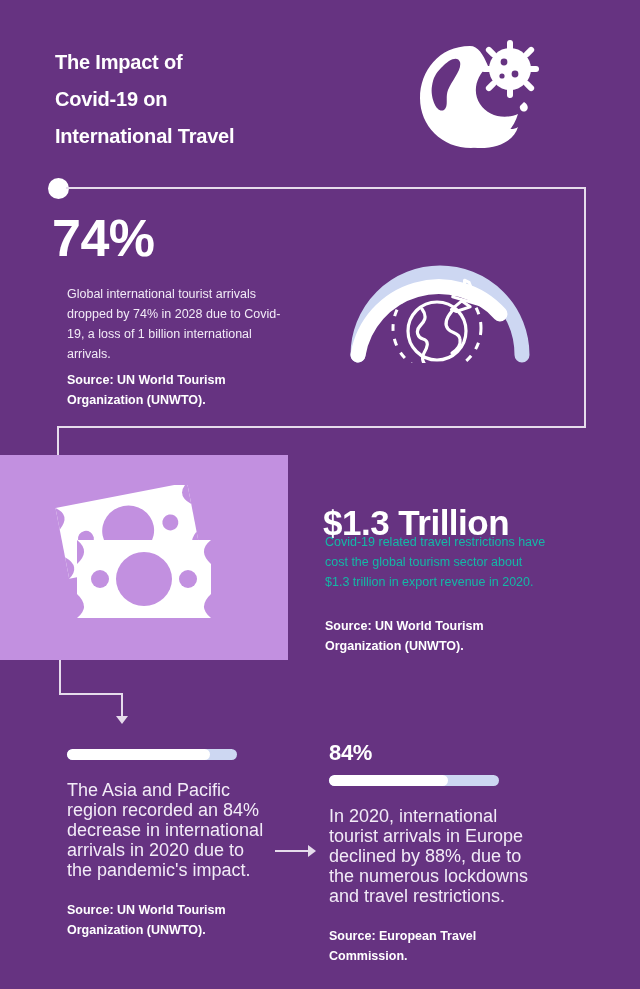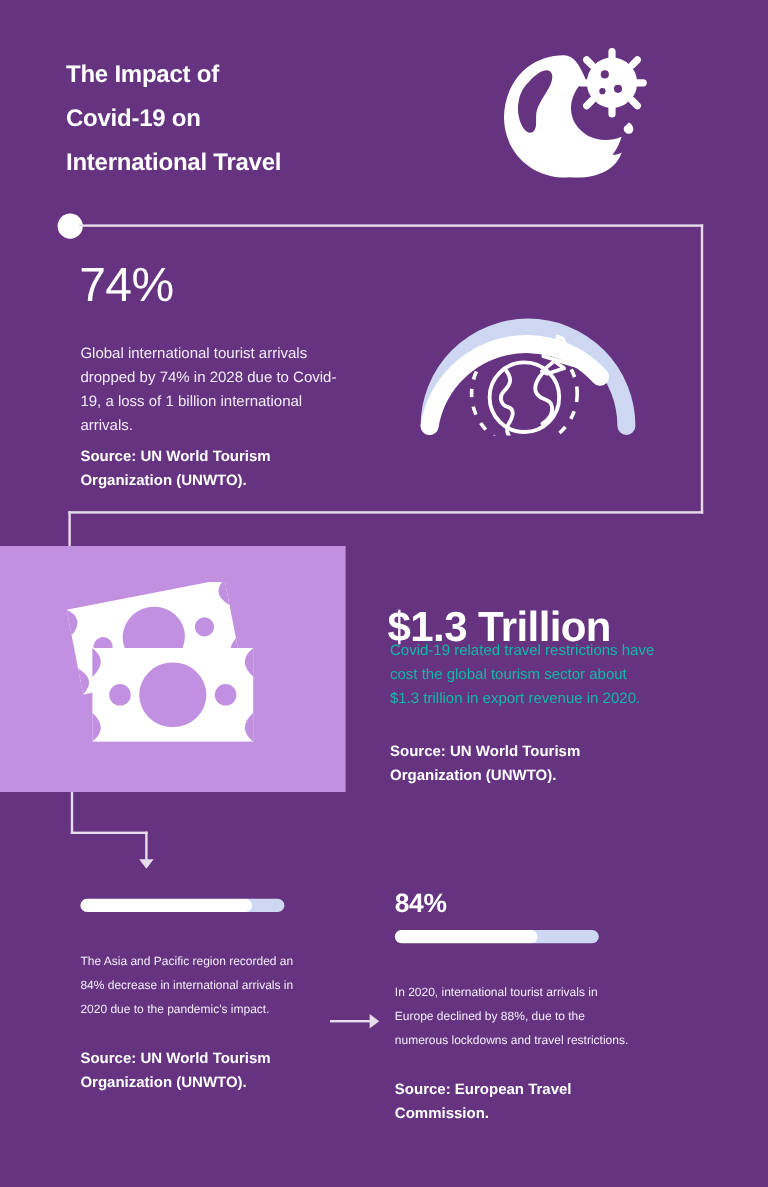--- a/index.html
+++ b/index.html
@@ -82,24 +82,24 @@
     left: 57px;
     top: 426px;
     width: 2px;
     height: 32px;
     background: #e6dcec;
   }
 
   
   .s1-figure {
     position: absolute;
-    left: 66px;
+    left: 52px;
     top: 215px;
-    font-size: 40px;
-    font-weight: normal;
+    font-size: 52px;
+    font-weight: bold;
     letter-spacing: -0.5px;
     line-height: 46px;
   }
   .s1-body {
     position: absolute;
     left: 67px;
     top: 284px;
     width: 225px;
     font-size: 12.5px;
     line-height: 20px;
@@ -245,22 +245,22 @@
     border-radius: 6px;
     background: #cdd7f2;
     overflow: hidden;
   }
   .bar-fill {
     height: 11px;
     border-radius: 6px;
     background: #ffffff;
   }
   .stat-body {
-    margin-top: 32px;
-    font-size: 10px;
+    margin-top: 20px;
+    font-size: 18px;
     line-height: 20px;
     color: #f2ebf7;
     width: 200px;
   }
   .stat-source {
     margin-top: 20px;
     font-size: 12.5px;
     line-height: 20px;
     font-weight: bold;
     color: #ffffff;

